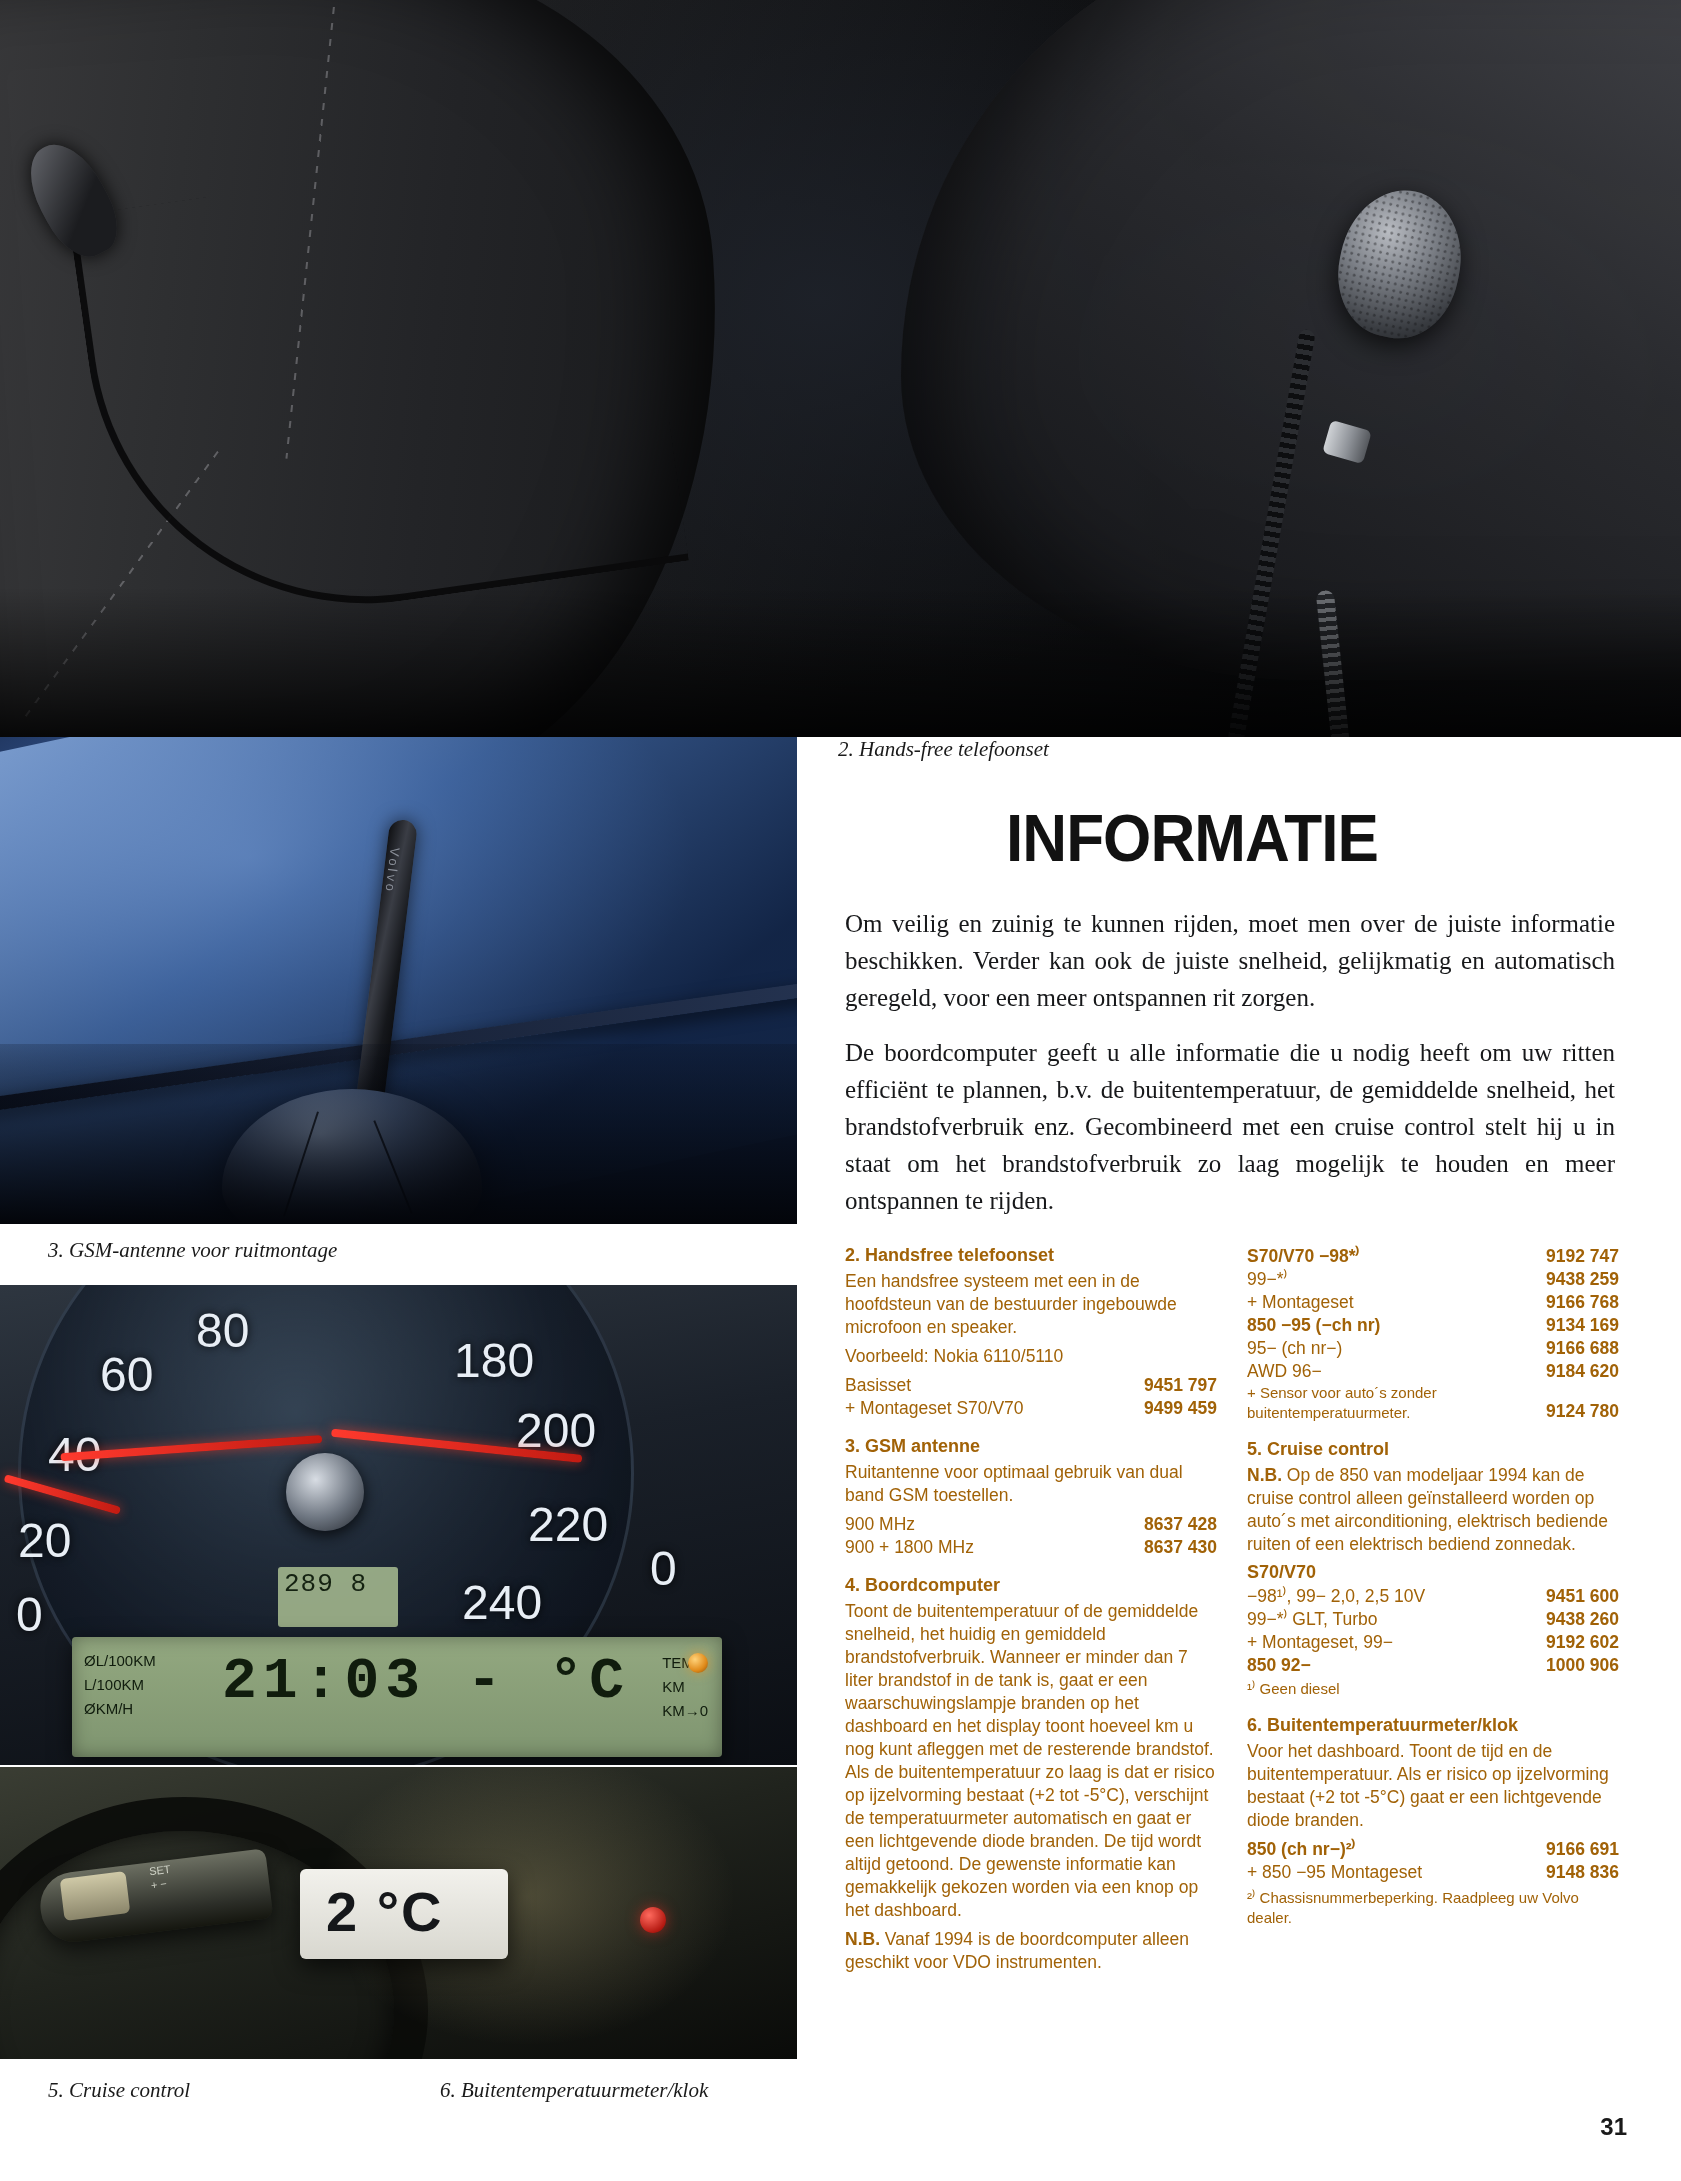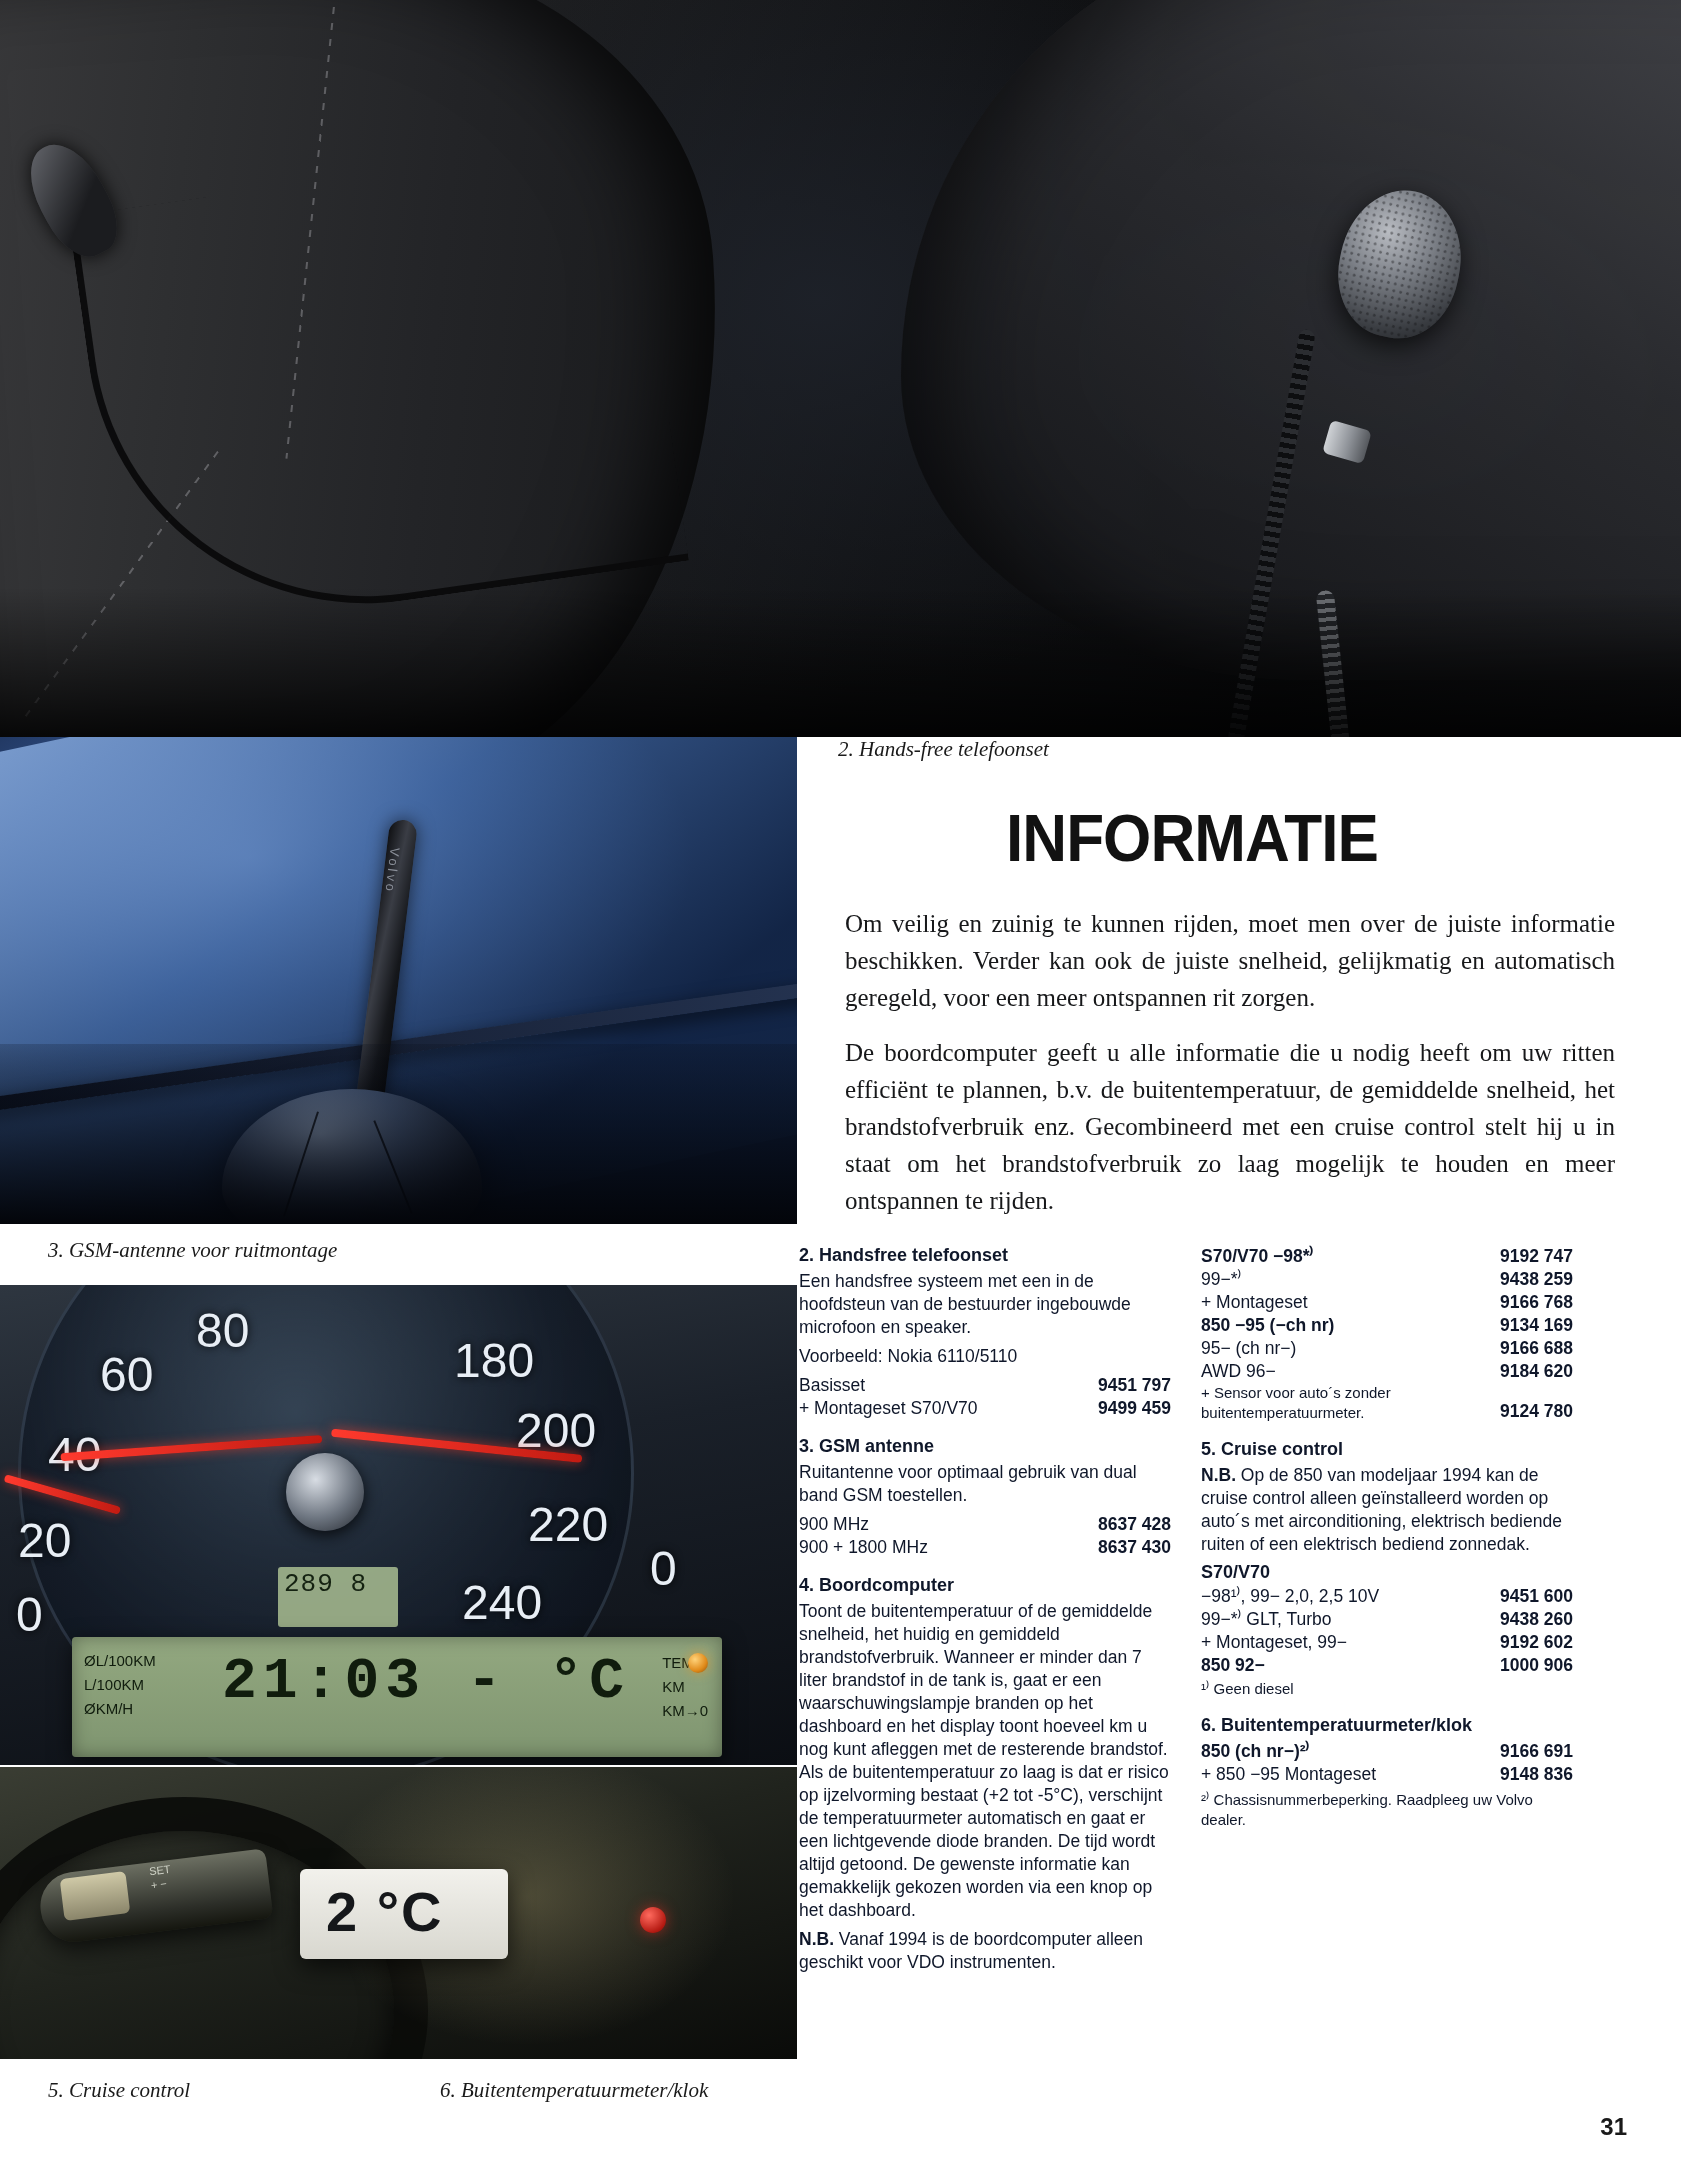--- a/index.html
+++ b/index.html
@@ -401,26 +401,26 @@
     font-family: "Liberation Serif", serif;
     font-size: 25px;
     line-height: 37px;
     color: #17181a;
     text-align: justify;
   }
   .intro p { margin: 0 0 18px 0; }
 
   .cols {
     position: absolute;
-    left: 799px; top: 1245px;
+    left: 845px; top: 1245px;
     width: 775px;
     display: flex;
     gap: 30px;
     font-family: "Liberation Sans", sans-serif;
-    color: #0f172a;
+    color: #a16207;
   }
   .col { width: 372px; }
   .sec-title {
     font-weight: 700;
     font-size: 18px;
     margin: 0 0 4px 0;
   }
   .sec-body {
     font-size: 17.5px;
     line-height: 23px;
@@ -636,20 +636,21 @@
       </div>
       <div class="price-row">
         <span class="lbl" style="font-weight:700;">850 92−</span>
         <span class="val">1000 906</span>
       </div>
       <p class="fn" style="margin:2px 0 0 0;">¹⁾ Geen diesel</p>
     </div>
 
     <div class="gap-top">
       <p class="sec-title">6. Buitentemperatuurmeter/klok</p>
+      <p class="sec-body tight">Voor het dashboard. Toont de tijd en de buitentemperatuur. Als er risico op ijzelvorming bestaat (+2 tot -5°C) gaat er een lichtgevende diode branden.</p>
       <div class="price-row">
         <span class="lbl" style="font-weight:700;">850 (ch nr−)²⁾</span>
         <span class="val">9166 691</span>
       </div>
       <div class="price-row">
         <span class="lbl">+ 850 −95 Montageset</span>
         <span class="val">9148 836</span>
       </div>
       <p class="fn" style="margin:4px 0 0 0;">²⁾ Chassisnummerbeperking. Raadpleeg uw Volvo dealer.</p>
     </div>

